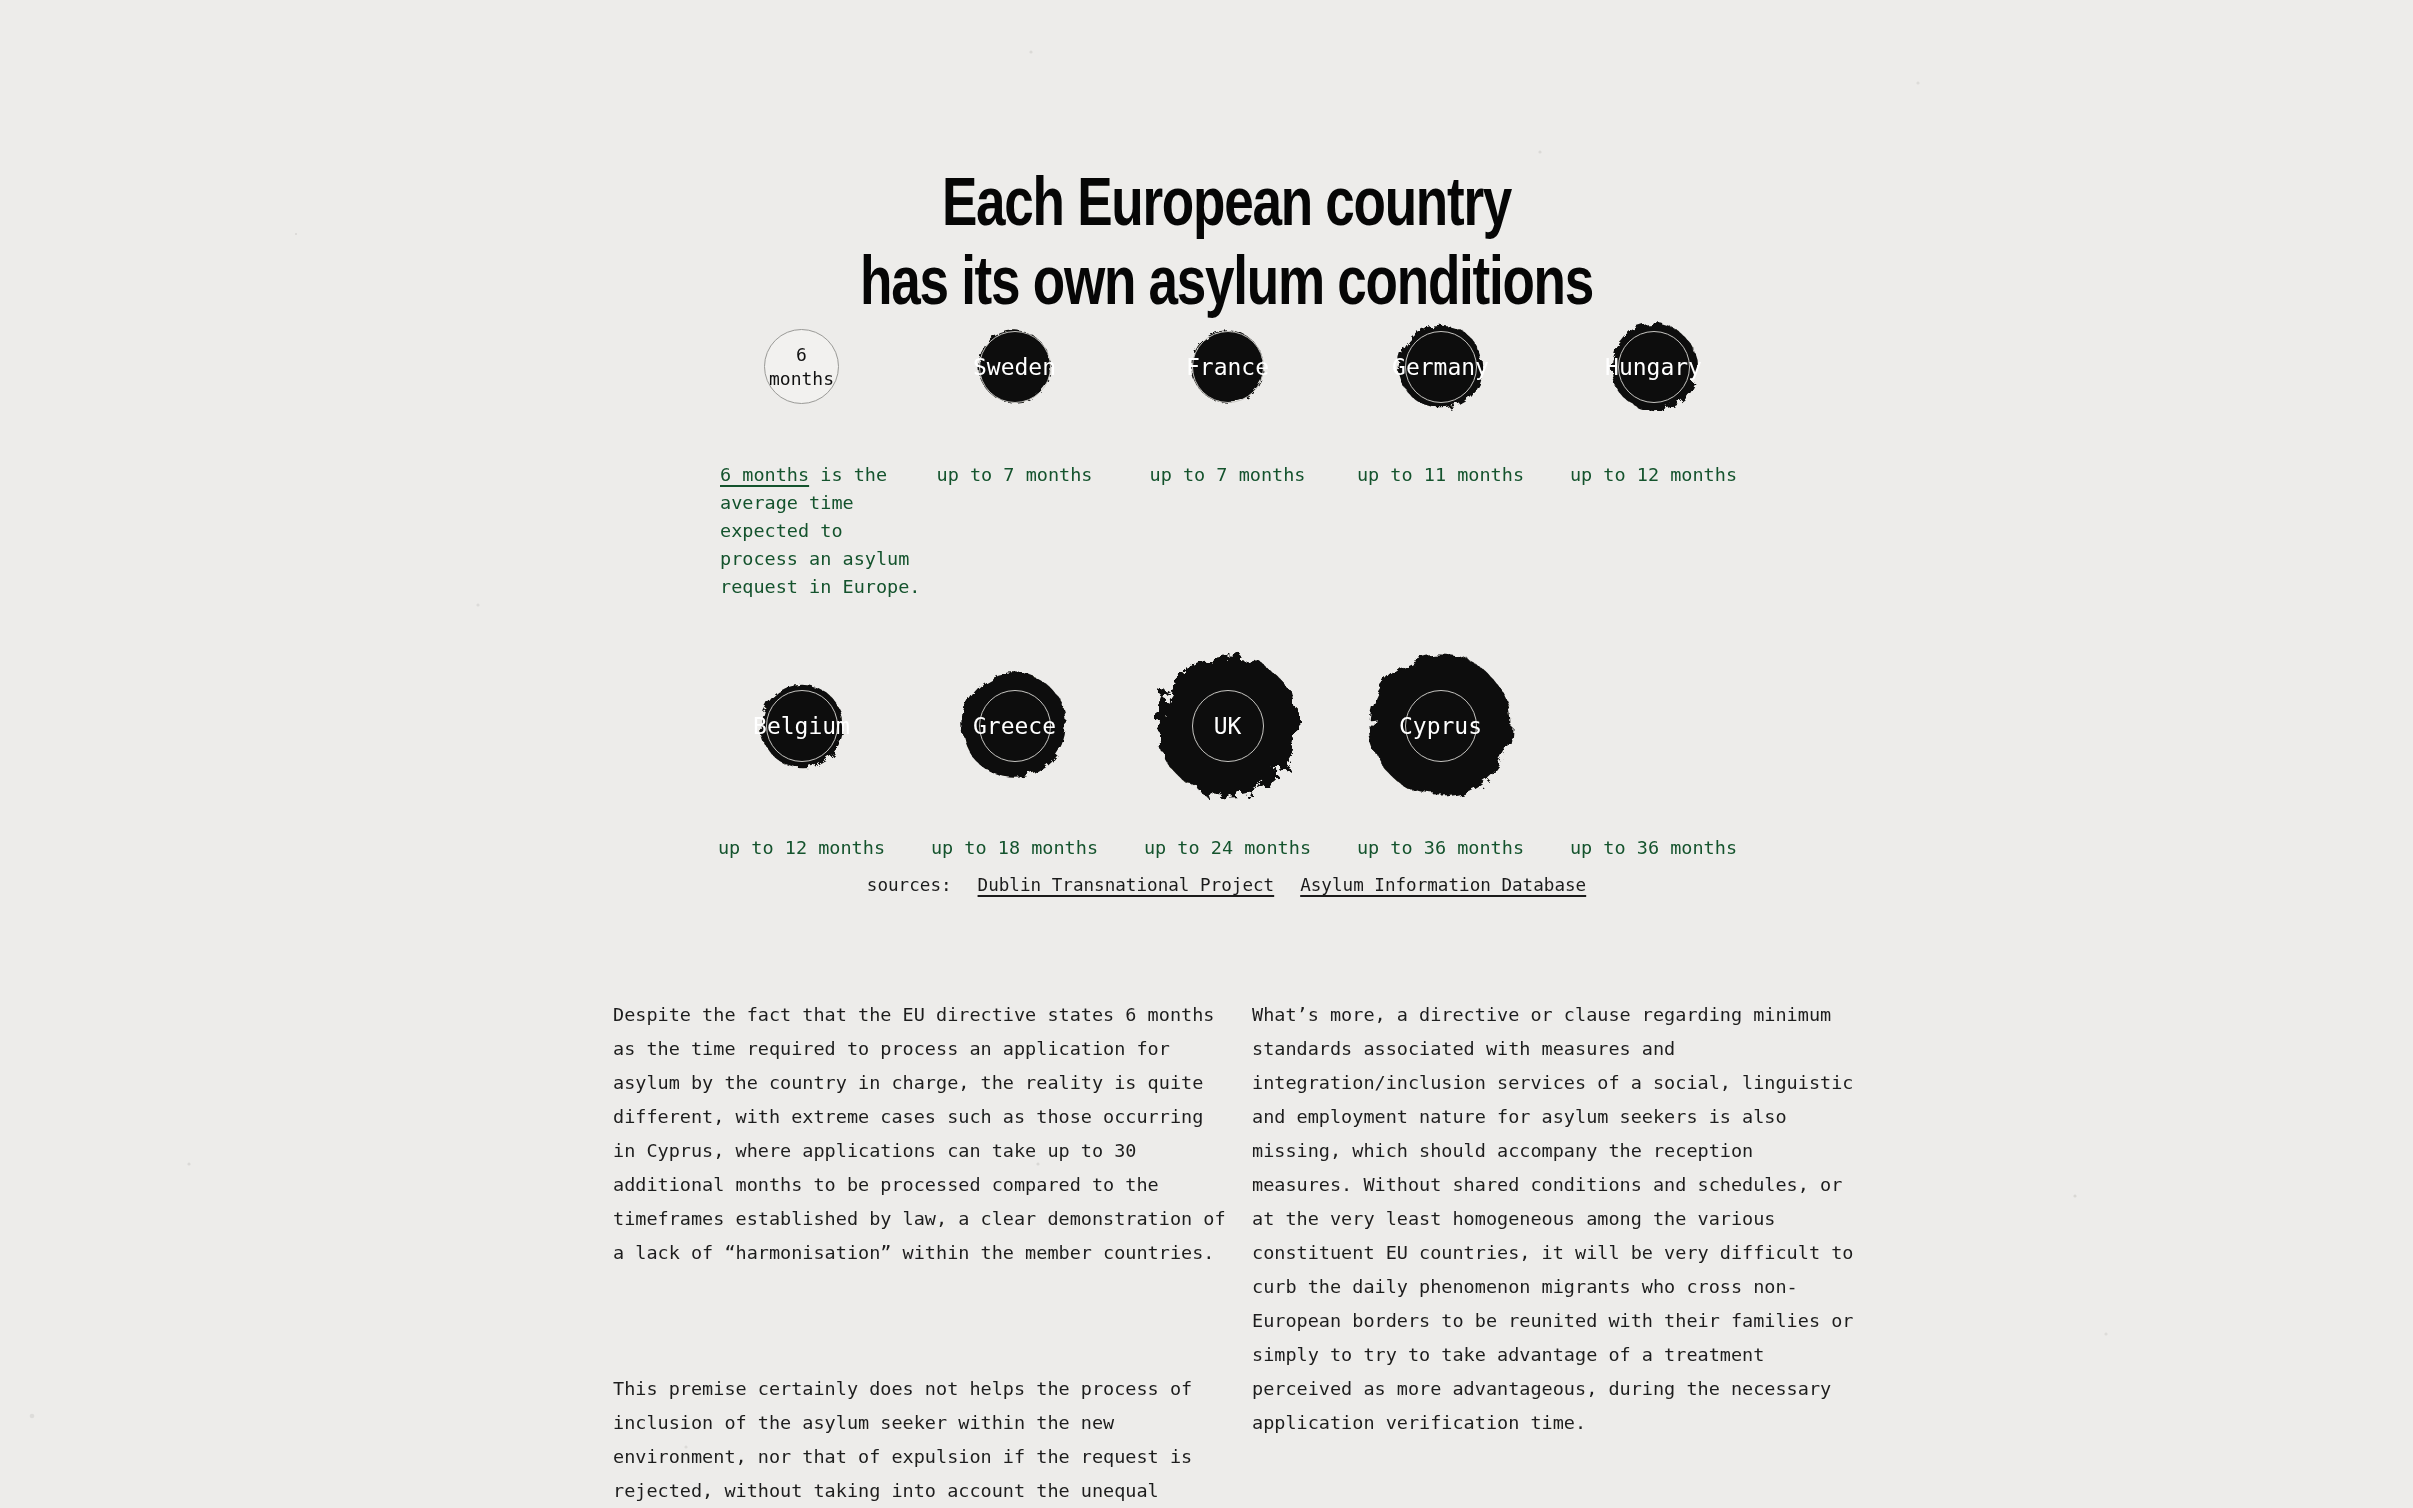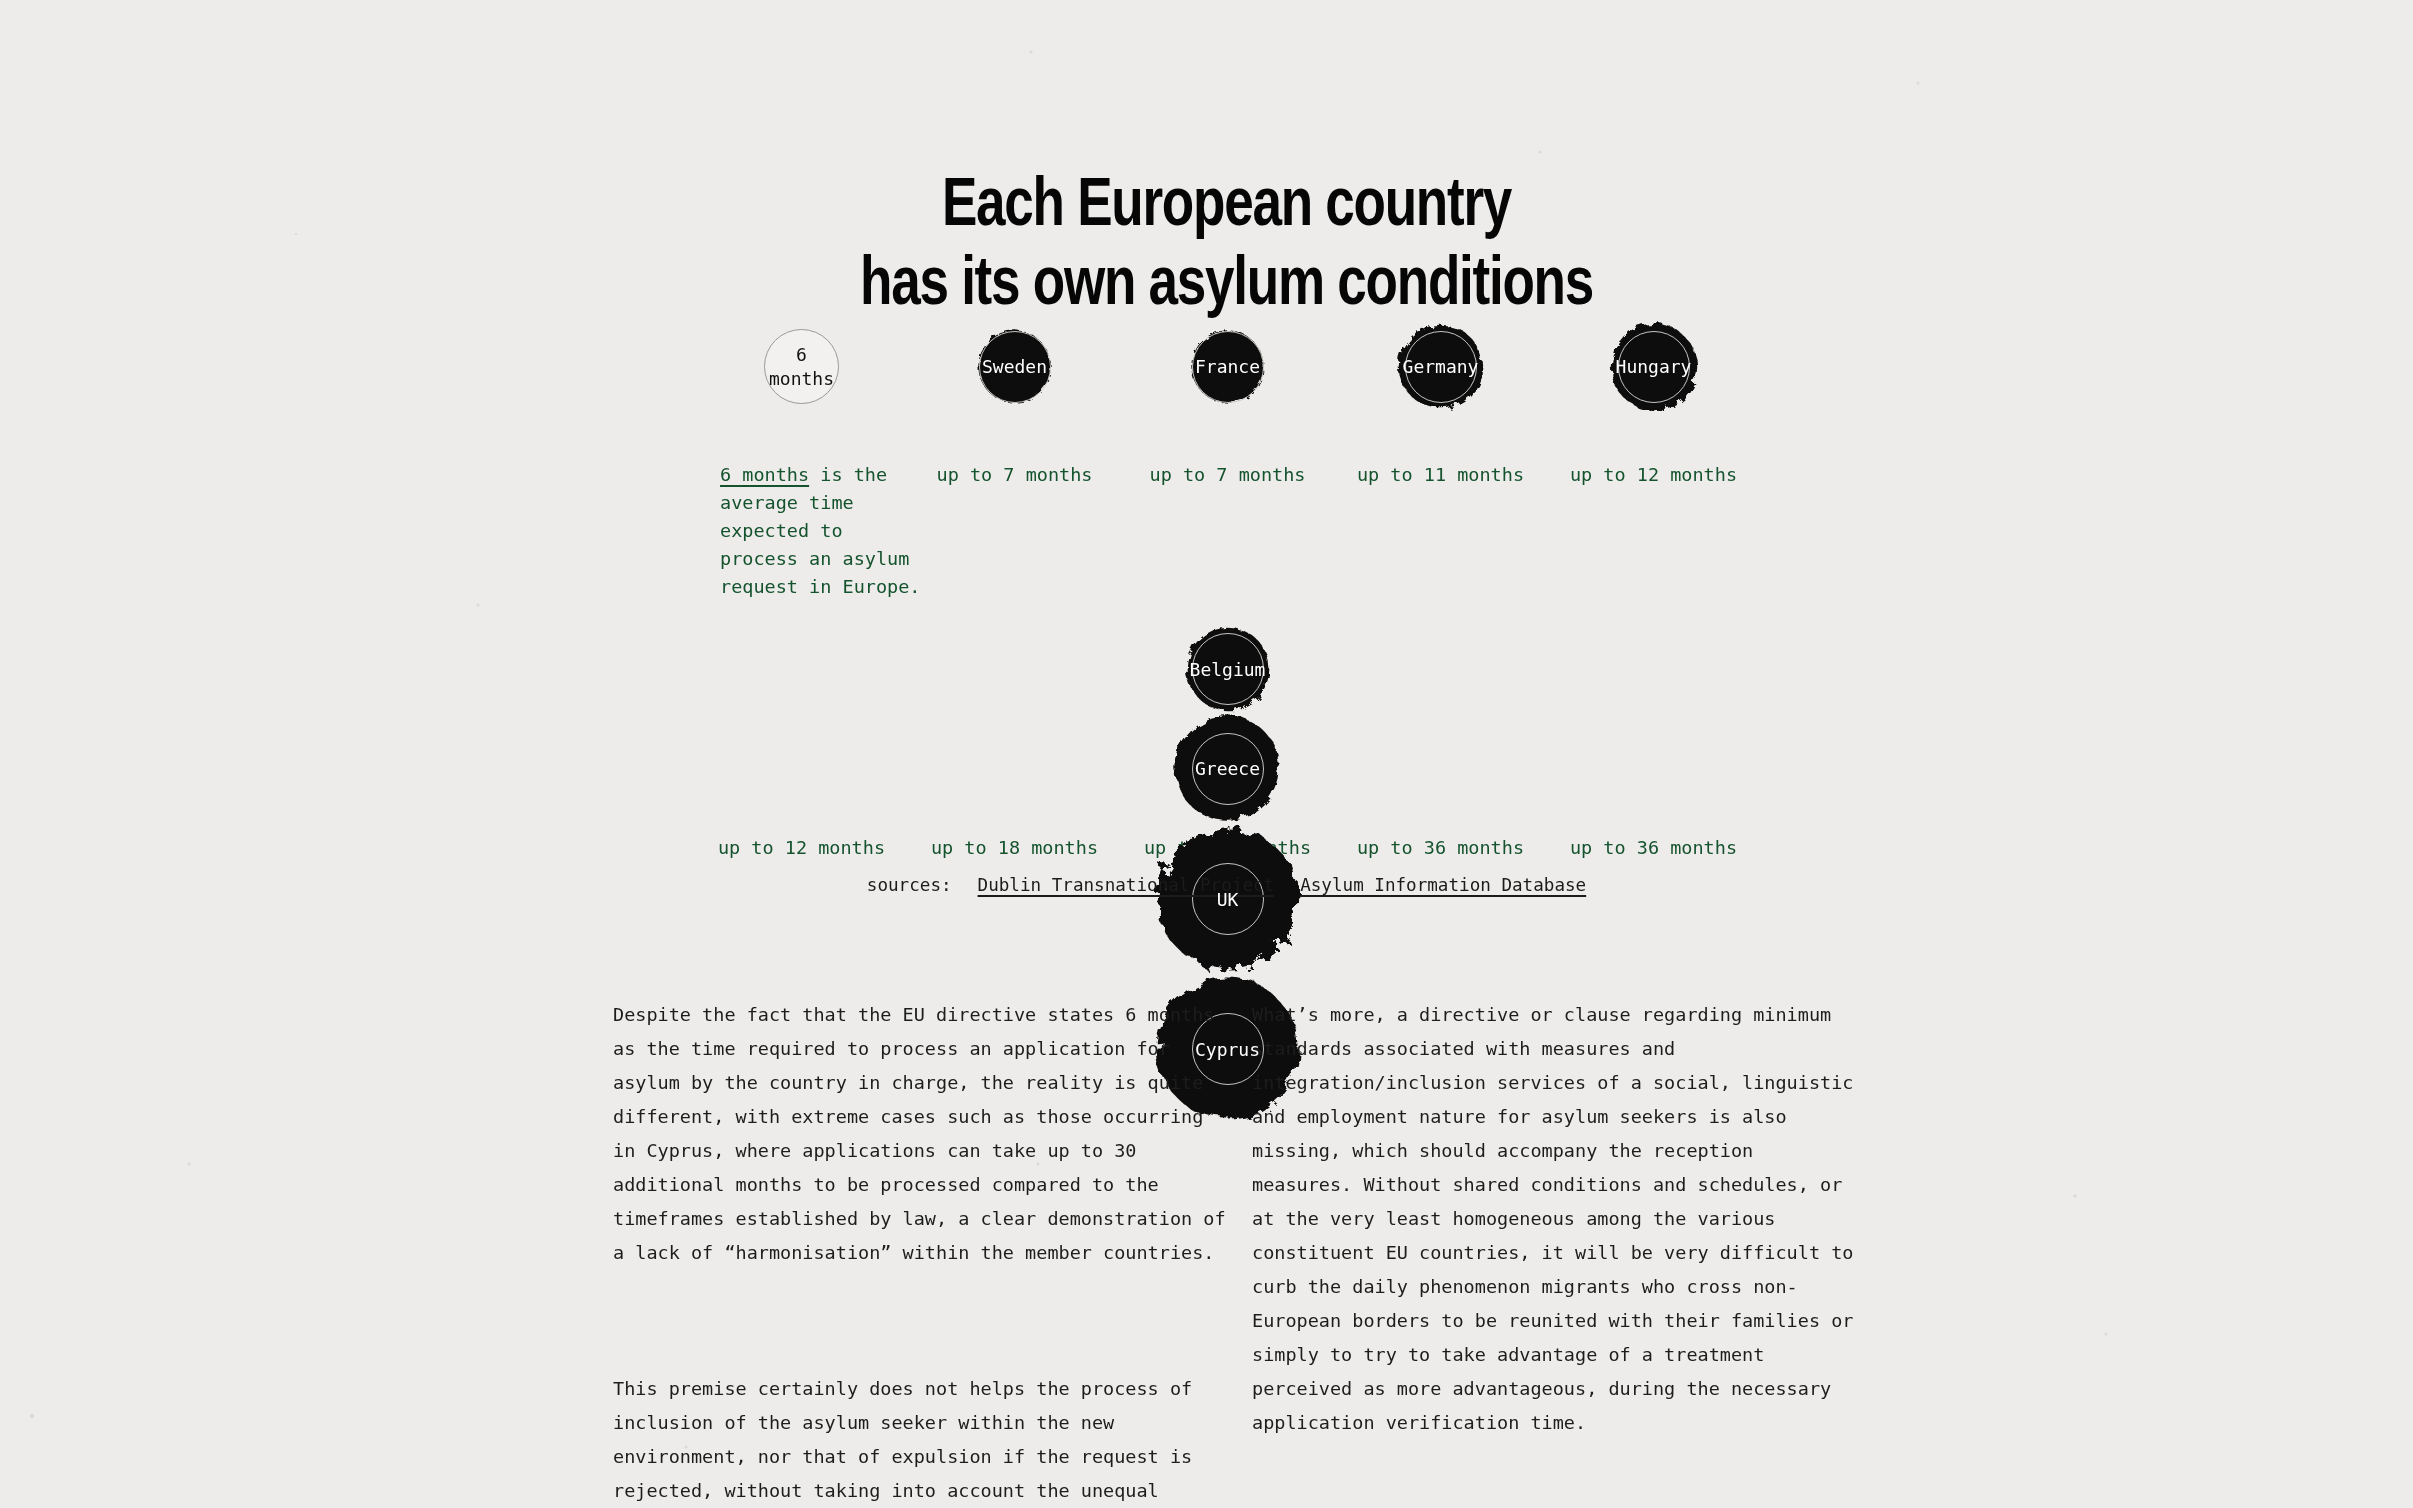--- a/index.html
+++ b/index.html
@@ -21,36 +21,36 @@
   .title{
     position:absolute;top:116px;left:535px;width:1383px;text-align:center;
     font-family:"Liberation Sans", sans-serif;font-weight:900;color:#060606;
     font-size:68px;line-height:79px;letter-spacing:-1.6px;
   }
   .title-line{display:block;transform:scaleX(0.78);}
   
   .grid{position:absolute;left:695px;top:286px;width:1065px;}
   .crow{display:flex;}
   .crow-1{height:161px;}
-  .crow-2{height:201px;align-items:center;flex-direction:column;}
+  .crow-2{height:201px;align-items:flex-start;}
   .cell{width:213px;height:100%;display:flex;align-items:center;justify-content:center;position:relative;}
   .caps{display:flex;}
   .caps-1{height:178px;}
   .caps-2{height:50px;}
   .cap{width:213px;text-align:center;font-size:18.5px;color:#14532d;padding-top:14px;white-space:pre;line-height:28px;}
   .caps-2 .cap{padding-top:7.5px;}
   .cap-first{text-align:left;padding-left:25px;box-sizing:border-box;}
   .u{text-decoration:underline;text-underline-offset:4.4px;text-decoration-thickness:1.6px;}
   
   .bubble{position:relative;width:var(--d,75px);height:var(--d,75px);display:flex;align-items:center;justify-content:center;}
   .blob-svg{position:absolute;left:0;top:0;width:100%;height:100%;overflow:visible;}
   .blob{fill:#0a0a09;}
   .ring{position:absolute;left:50%;top:50%;width:70px;height:70px;transform:translate(-50%,-50%);
     border:1.6px solid #c6c5c1;border-radius:50%;}
-  .bubble-label{position:relative;z-index:2;color:#ffffff;font-size:18px;letter-spacing:0;}
+  .bubble-label{position:relative;z-index:2;color:#ffffff;font-size:23px;letter-spacing:0;}
   .bubble-baseline{width:75px;height:75px;border-radius:50%;background:#f2f1ef;border:1.3px solid #9a9a97;
     display:flex;align-items:center;justify-content:center;box-sizing:border-box;}
   .baseline-label{color:#111;font-size:18px;line-height:24px;text-align:center;white-space:pre;}
   
   .sources{position:absolute;top:875px;left:535px;width:1383px;text-align:center;font-size:17.6px;color:#1b1b1b;}
   .sources a{color:#1b1b1b;text-decoration:underline;text-underline-offset:4.4px;text-decoration-thickness:1.6px;margin-left:10px;cursor:pointer;padding-left:16px;}
   
   .columns{position:absolute;left:613px;top:930px;display:flex;}
   .col{white-space:pre;font-size:18.5px;line-height:34px;color:#1d1d1d;}
   .col-left{width:639px;}

